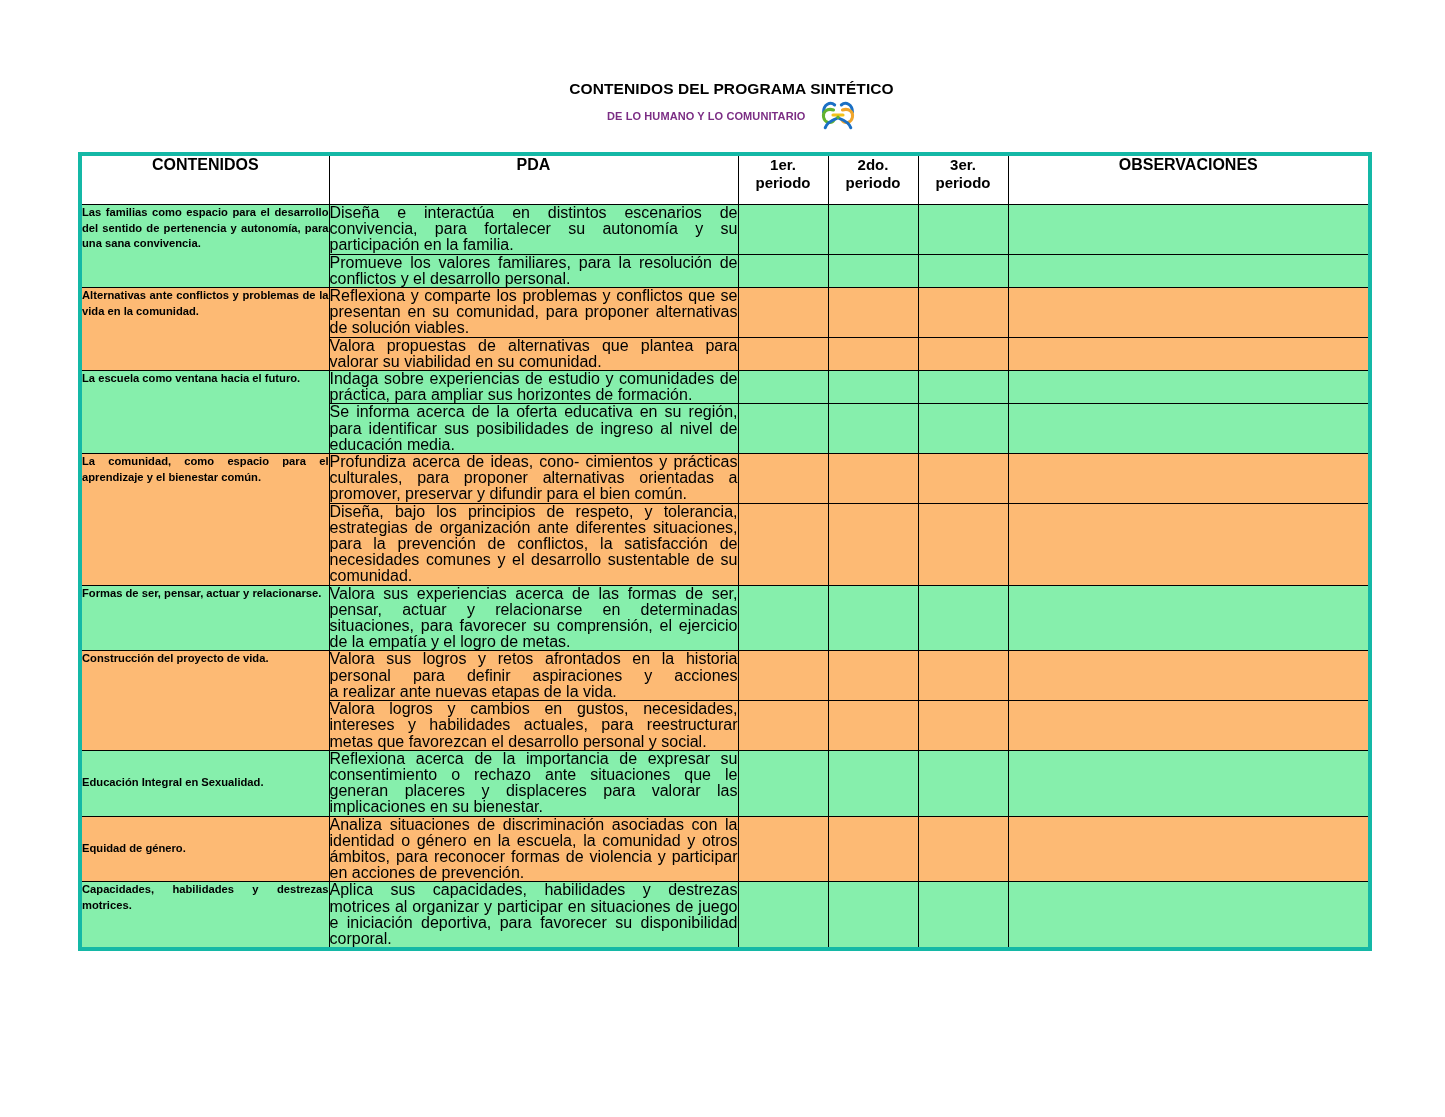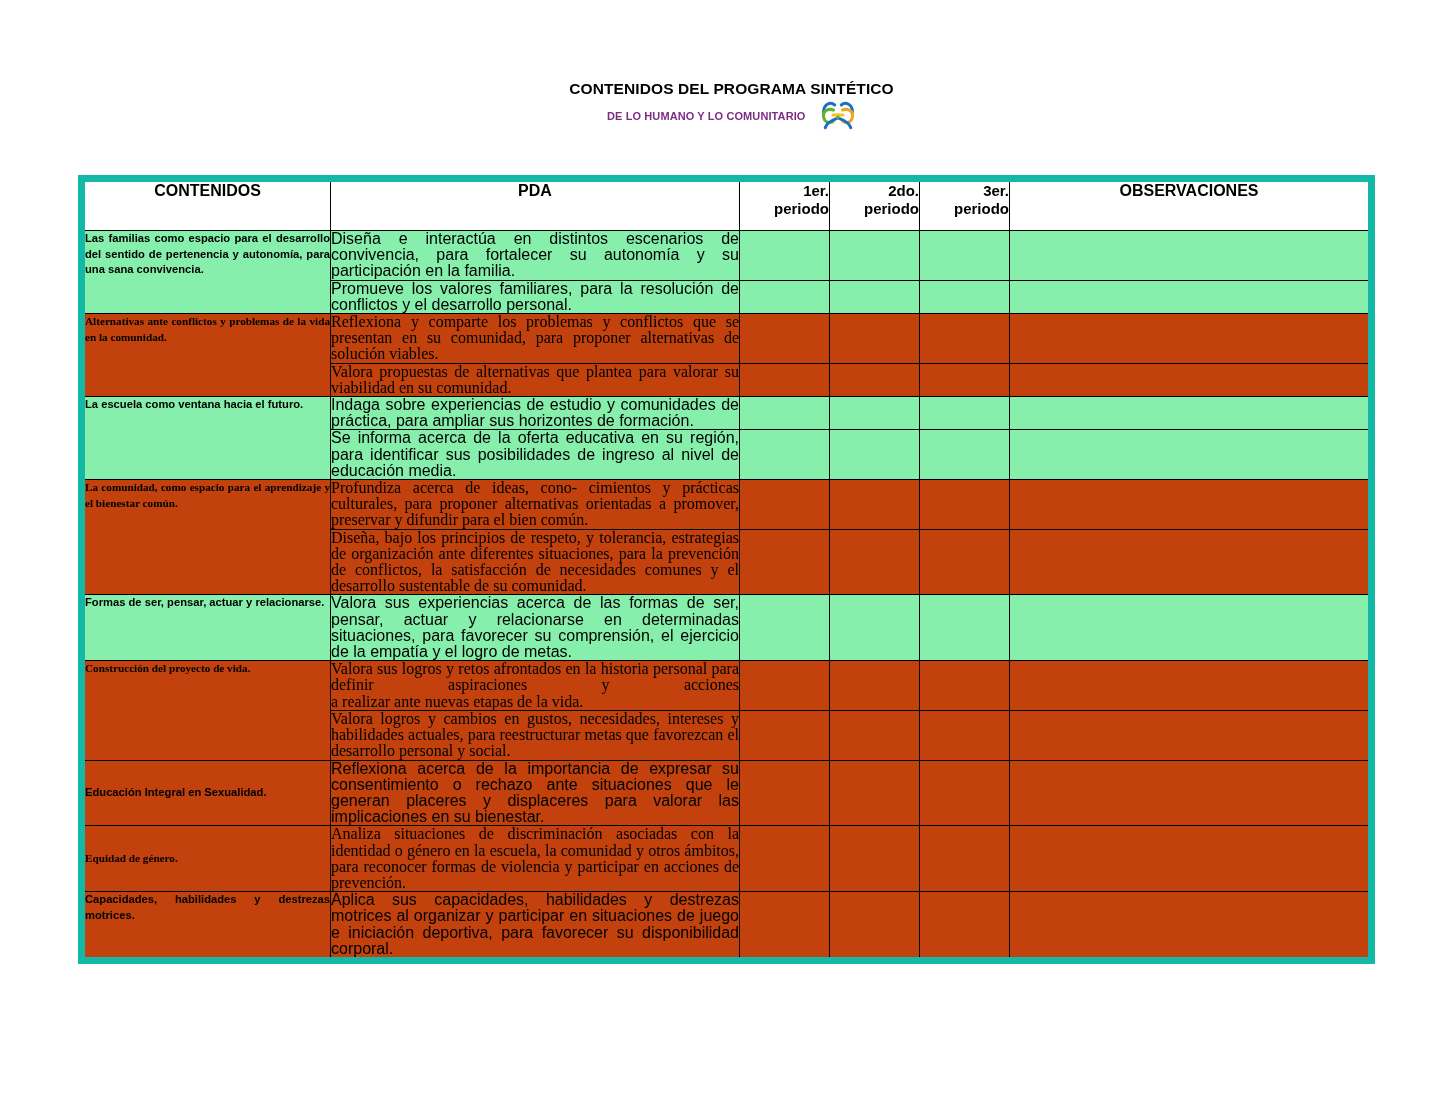--- a/index.html
+++ b/index.html
@@ -40,34 +40,34 @@
   table.sheet col.c-pda{width:409px;}
   table.sheet col.c-p{width:90px;}
   table.sheet col.c-obs{width:362px;}
 
   table.sheet td, table.sheet th{
     border:1.6px solid #000000;
     padding:0;
     vertical-align:top;
   }
   
-  table.sheet{border:7px solid #14b8a6;margin-top:23px;}
+  table.sheet{border:4px solid #14b8a6;}
 
   thead th{
     height:48px;
     text-align:center;
     vertical-align:middle;
     font-weight:bold;
     font-size:16px;
     color:#000;
     background:#ffffff;
     border:2.4px solid #000;
     padding:2px 3px;
   }
-  thead th.small{font-size:15px;line-height:18px;text-align:right;}
+  thead th.small{font-size:15px;line-height:18px;}
 
   td.cont{
     font-weight:bold;
     font-size:11.2px;
     line-height:15.5px;
     text-align:justify;
     text-justify:inter-word;
     padding:7px 8px 6px 9px;
     color:#000;
   }
@@ -77,22 +77,22 @@
     line-height:16.2px;
     text-align:justify;
     text-justify:inter-word;
     padding:7px 9px 6px 8px;
     color:#000;
   }
   td.per, td.obs{background:inherit;}
 
   
   tr.white > td{background:#86efac;}
-  tr.pink  > td{background:#c2410c;font-family:Liberation Serif, serif;}
-  tr.gray  > td{background:#c2410c;}
+  tr.pink  > td{background:#fdba74;}
+  tr.gray  > td{background:#86efac;}
   td.tint-white{background:#ffffff;}
   td.tint-pink{background:#eecdec;}
   td.tint-gray{background:#f1f1f1;}
 
   .stretch-line{
     display:block;
     text-align:justify;
     text-align-last:justify;
   }
 </style>

